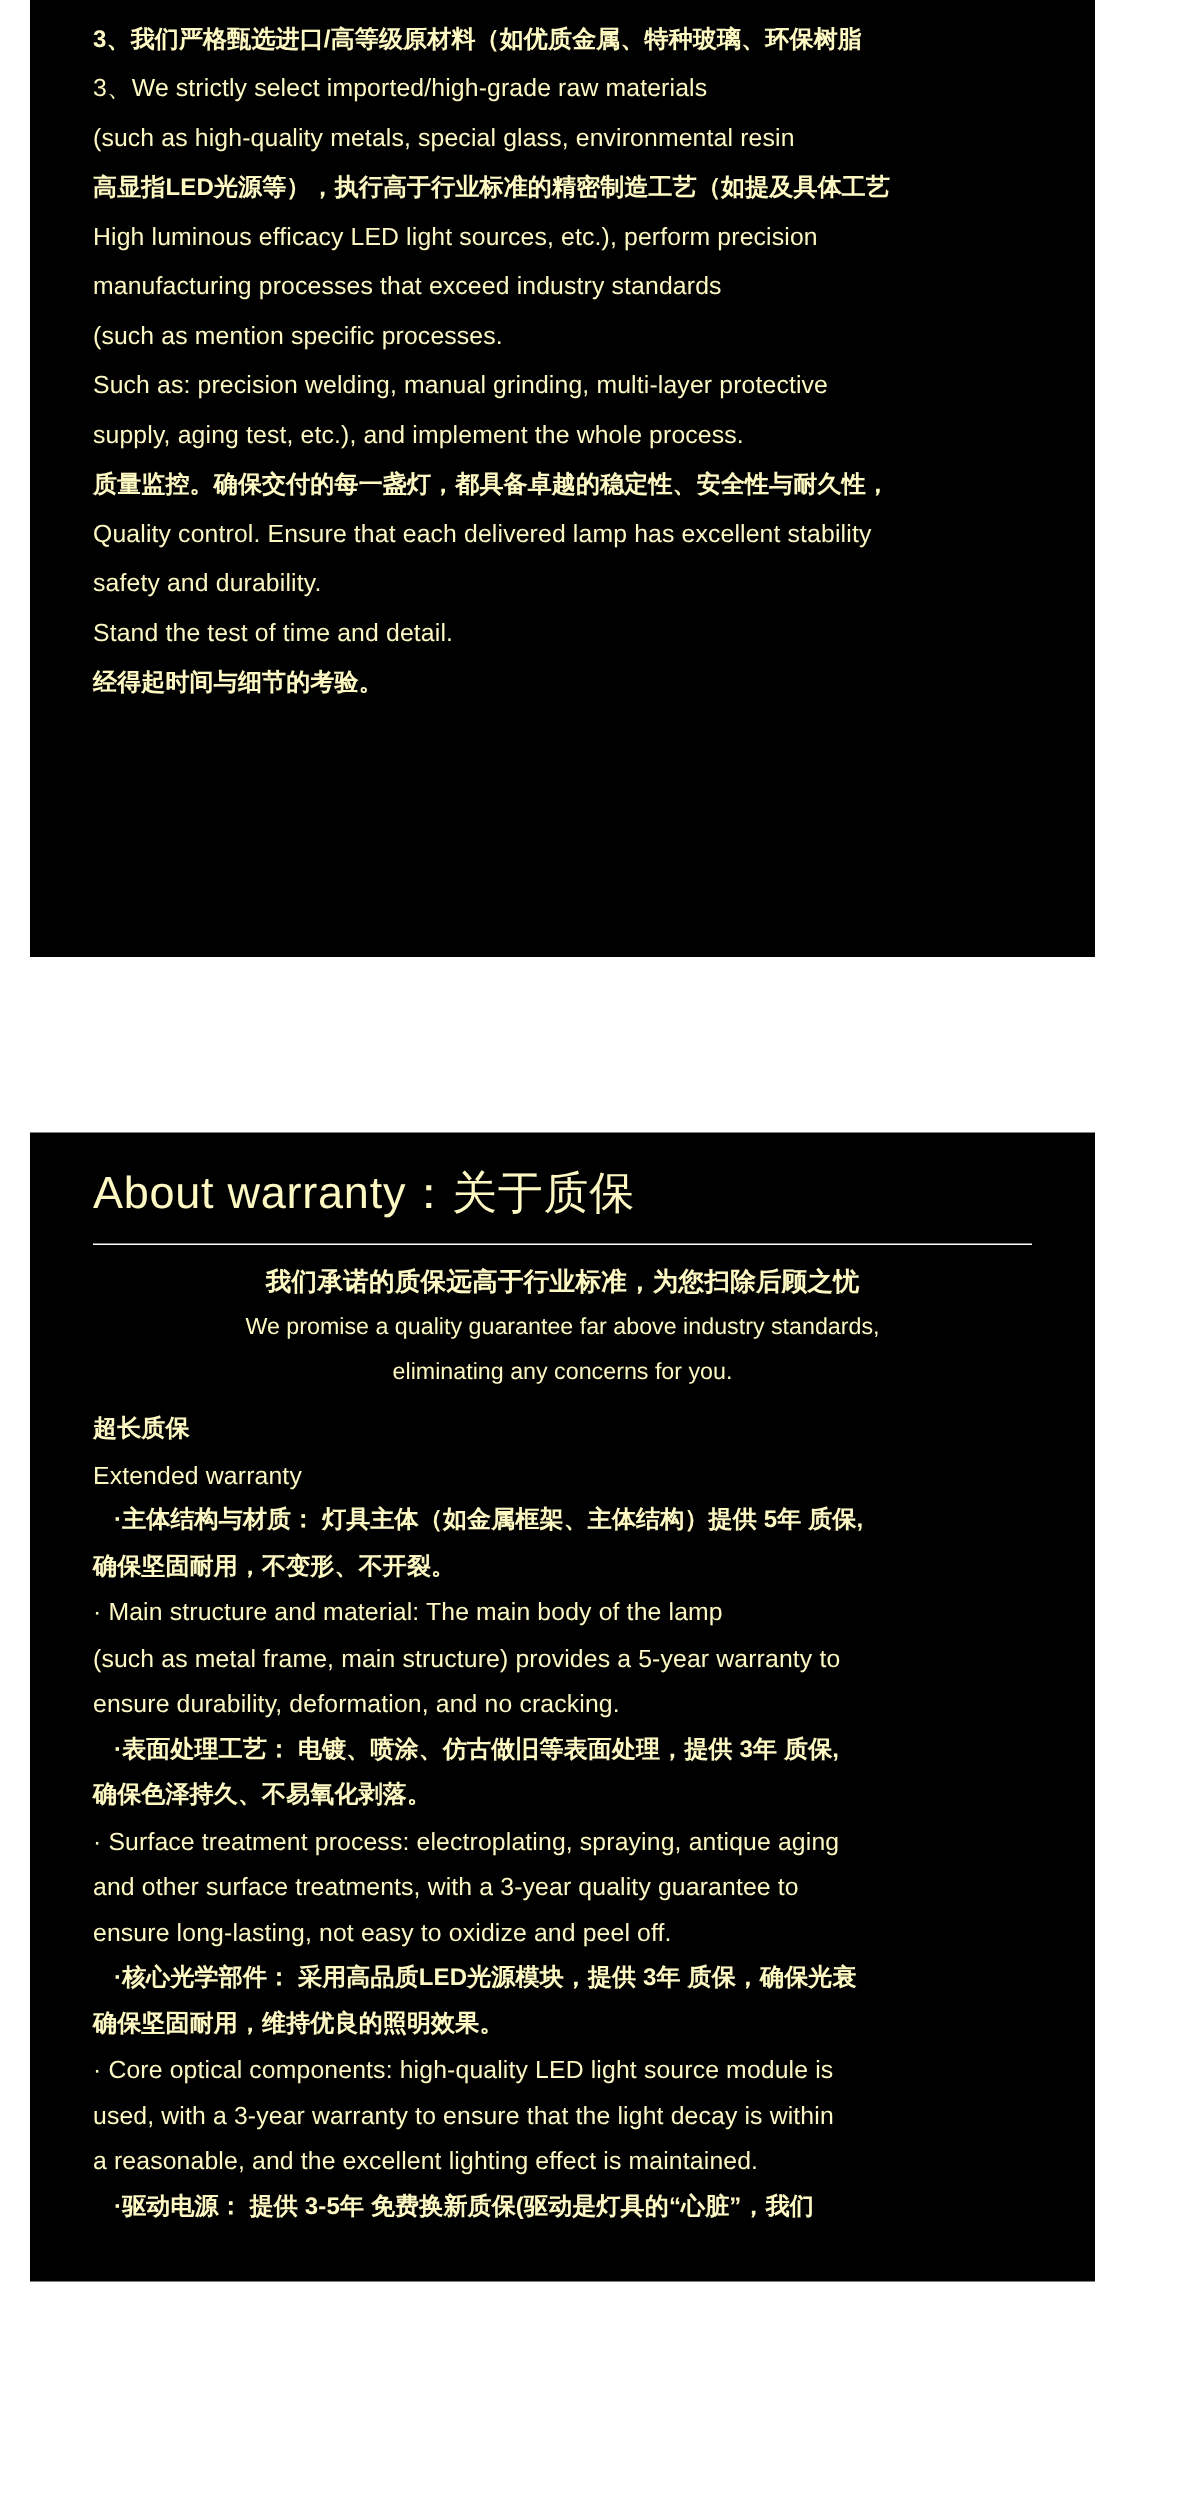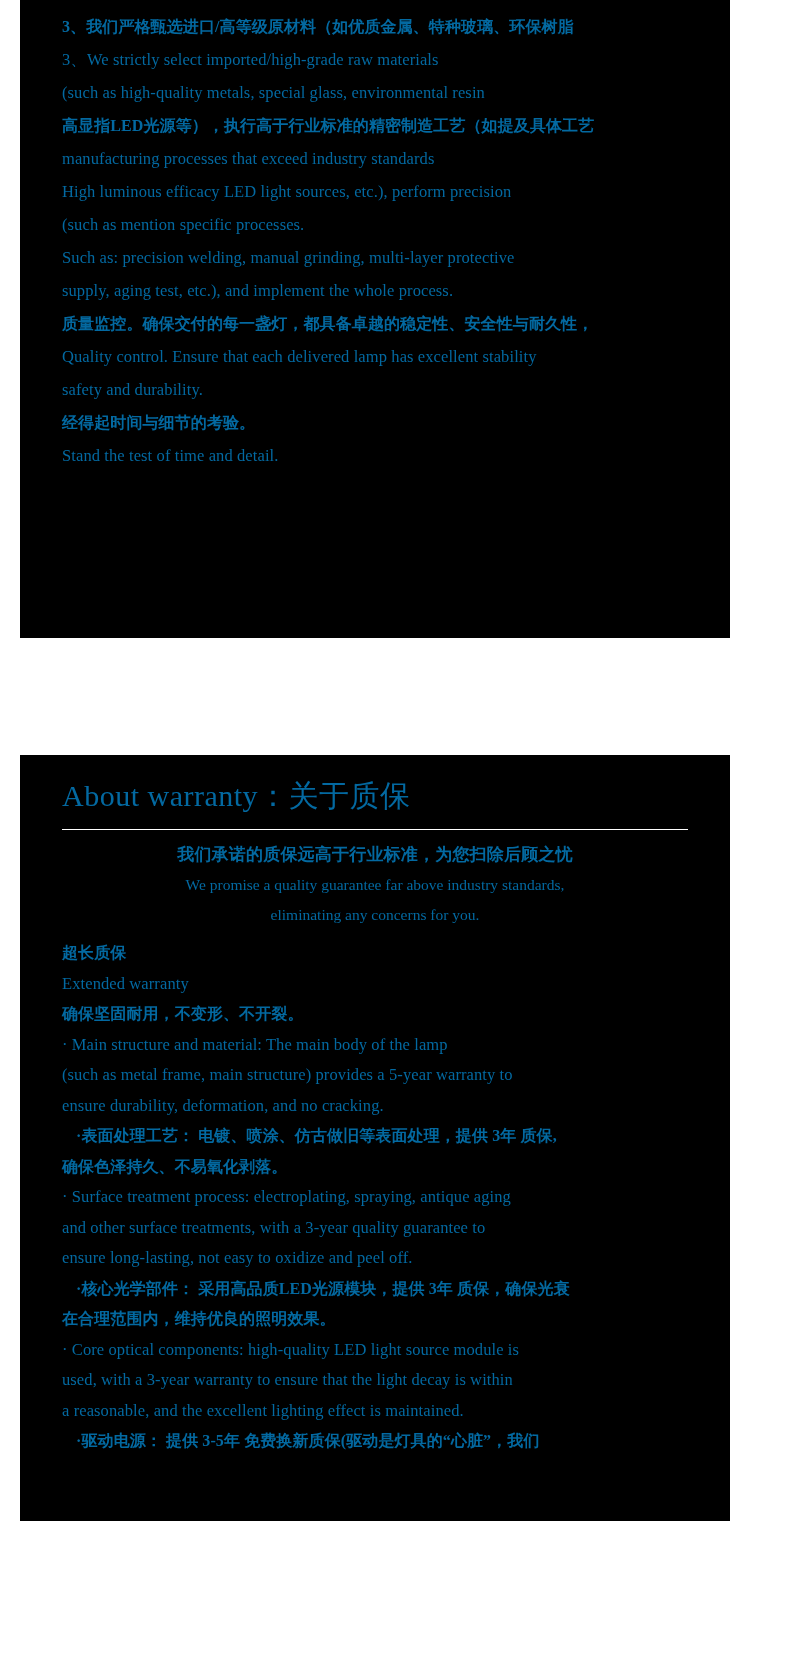--- a/index.html
+++ b/index.html
@@ -15,23 +15,22 @@
   }
   .page {
     position: relative;
     width: 800px;
     height: 1680px;
     background: #ffffff;
   }
   .panel {
     position: absolute;
     background: #000000;
-    color: #0369a1;
+    color: #fef9c3;
     box-sizing: border-box;
-    font-family: Liberation Serif, serif;
   }
   
   #panel-materials {
     left: 20px;
     top: 0px;
     width: 710px;
     height: 638px;
     padding: 10px 0 0 0;
   }
   .lines {
@@ -108,55 +107,56 @@
 <body>
 
 <div class="page">
 
   <section class="panel" id="panel-materials">
     <div class="lines">
         <div class="line cn">3、我们严格甄选进口/高等级原材料（如优质金属、特种玻璃、环保树脂</div>
         <div class="line en">3、We strictly select imported/high-grade raw materials</div>
         <div class="line en">(such as high-quality metals, special glass, environmental resin</div>
         <div class="line cn">高显指LED光源等），执行高于行业标准的精密制造工艺（如提及具体工艺</div>
+        <div class="line en">High luminous efficacy LED light sources, etc.), perform precision</div>
         <div class="line en">manufacturing processes that exceed industry standards</div>
-        <div class="line en">High luminous efficacy LED light sources, etc.), perform precision</div>
         <div class="line en">(such as mention specific processes.</div>
         <div class="line en">Such as: precision welding, manual grinding, multi-layer protective</div>
         <div class="line en"> supply, aging test, etc.), and implement the whole process.</div>
         <div class="line cn">质量监控。确保交付的每一盏灯，都具备卓越的稳定性、安全性与耐久性，</div>
         <div class="line en">Quality control. Ensure that each delivered lamp has excellent stability</div>
         <div class="line en">safety and durability.</div>
+        <div class="line en">Stand the test of time and detail.</div>
         <div class="line cn">经得起时间与细节的考验。</div>
-        <div class="line en">Stand the test of time and detail.</div>
       </div>
   </section>
 
   <section class="panel" id="panel-warranty">
     <div class="warranty-title">About warranty：关于质保</div>
     <div class="warranty-rule"></div>
     <div class="warranty-intro">
       <div class="ln1">我们承诺的质保远高于行业标准，为您扫除后顾之忧</div>
       <div class="ln2">We promise a quality guarantee far above industry standards,</div>
       <div class="ln3">eliminating any concerns for you.</div>
     </div>
     <div class="warranty-body">
         <div class="line cn">超长质保</div>
         <div class="line en">Extended warranty</div>
+        <div class="line cn indent">·主体结构与材质：  灯具主体（如金属框架、主体结构）提供 5年 质保,</div>
         <div class="line cn">确保坚固耐用，不变形、不开裂。</div>
         <div class="line en">· Main structure and material: The main body of the lamp</div>
         <div class="line en">(such as metal frame, main structure) provides a 5-year warranty to</div>
         <div class="line en">ensure durability, deformation, and no cracking.</div>
         <div class="line cn indent">·表面处理工艺：  电镀、喷涂、仿古做旧等表面处理，提供 3年 质保,</div>
         <div class="line cn">确保色泽持久、不易氧化剥落。</div>
         <div class="line en">· Surface treatment process: electroplating, spraying, antique aging</div>
         <div class="line en"> and other surface treatments, with a 3-year quality guarantee to</div>
         <div class="line en">ensure long-lasting, not easy to oxidize and peel off.</div>
         <div class="line cn indent">·核心光学部件：  采用高品质LED光源模块，提供 3年 质保，确保光衰</div>
-        <div class="line cn">在合理范围内，维持优良的照明效果。</div>
+        <div class="line cn">确保坚固耐用，维持优良的照明效果。</div>
         <div class="line en">· Core optical components: high-quality LED light source module is</div>
         <div class="line en">used, with a 3-year warranty to ensure that the light decay is within</div>
         <div class="line en">a reasonable, and the excellent lighting effect is maintained.</div>
         <div class="line cn indent">·驱动电源：  提供 3-5年 免费换新质保(驱动是灯具的“心脏”，我们</div>
       </div>
   </section>
 
 </div>
 
 </body></html>

